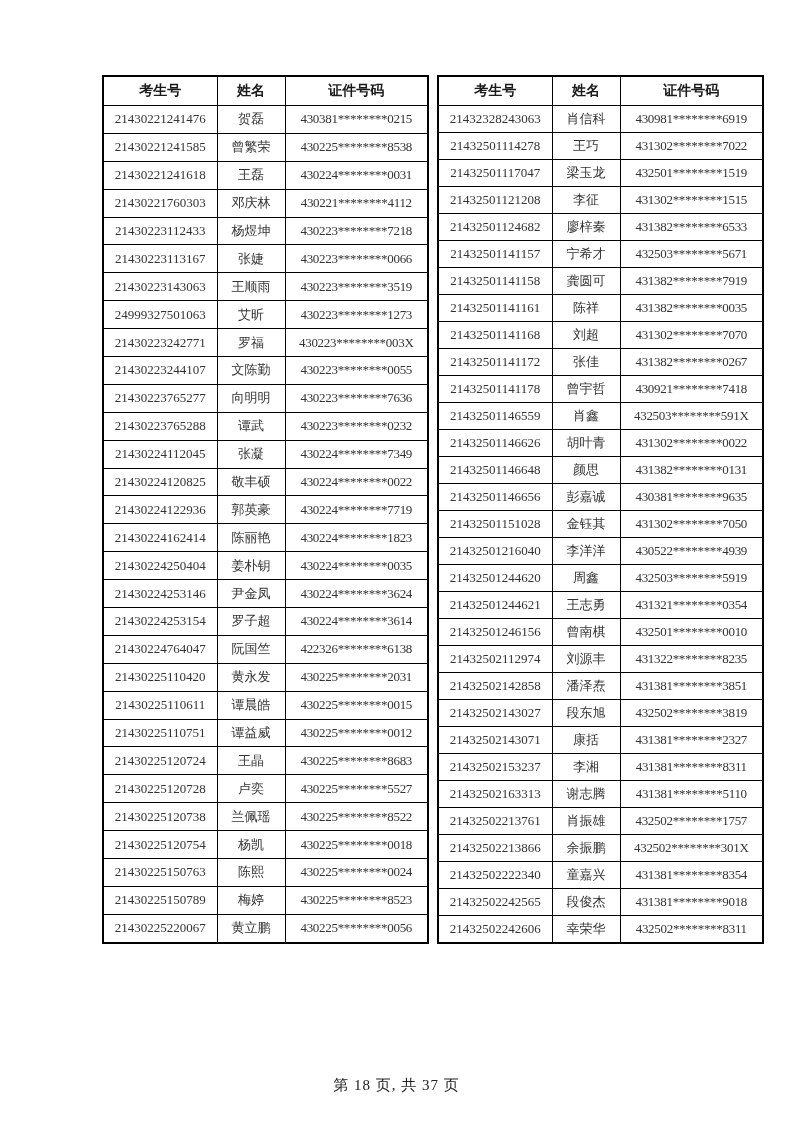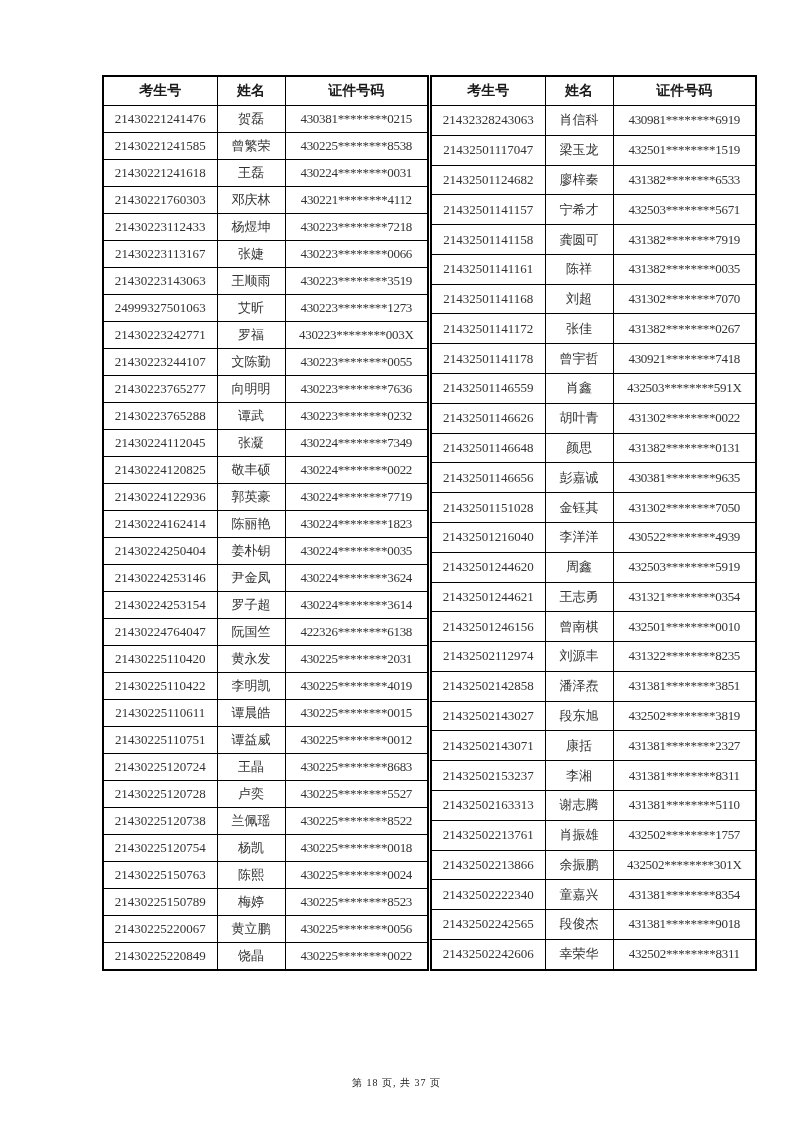--- a/index.html
+++ b/index.html
@@ -14,21 +14,21 @@
     background: #ffffff;
     font-family: "Liberation Serif", "DejaVu Serif", serif;
     color: #2b2b2b;
     overflow: hidden;
   }
   .tables-wrap {
     position: absolute;
     top: 75px;
     left: 68px;
     display: flex;
-    gap: 1px;
+    gap: 8px;
     padding-left: 34px;
   }
   table.roster {
     border-collapse: collapse;
     table-layout: fixed;
     width: 325px;
     border: 2px solid #000;
   }
   table.roster th, table.roster td {
     border: 1px solid #000;
@@ -52,21 +52,21 @@
   col.c-exam { width: 114px; }
   col.c-name { width: 68px; }
   col.c-id   { width: 143px; }
   td.cell-id { letter-spacing: -0.3px; }
   .footer {
     position: absolute;
     top: 1076px;
     left: 0;
     width: 100%;
     text-align: center;
-    font-size: 10px;
+    font-size: 15px;
     color: #222222;
     letter-spacing: 1px;
   }
 </style>
 </head>
 <body>
 
 <div class="page">
   <div class="tables-wrap">
 
@@ -183,25 +183,20 @@
             <td class="cell-exam">21430224764047</td>
             <td class="cell-name">阮国竺</td>
             <td class="cell-id">422326********6138</td>
           </tr>
           <tr>
             <td class="cell-exam">21430225110420</td>
             <td class="cell-name">黄永发</td>
             <td class="cell-id">430225********2031</td>
           </tr>
           <tr>
-            <td class="cell-exam">21430225110422</td>
-            <td class="cell-name">李明凯</td>
-            <td class="cell-id">430225********4019</td>
-          </tr>
-          <tr>
             <td class="cell-exam">21430225110611</td>
             <td class="cell-name">谭晨皓</td>
             <td class="cell-id">430225********0015</td>
           </tr>
           <tr>
             <td class="cell-exam">21430225110751</td>
             <td class="cell-name">谭益威</td>
             <td class="cell-id">430225********0012</td>
           </tr>
           <tr>
@@ -231,25 +226,20 @@
           </tr>
           <tr>
             <td class="cell-exam">21430225150789</td>
             <td class="cell-name">梅婷</td>
             <td class="cell-id">430225********8523</td>
           </tr>
           <tr>
             <td class="cell-exam">21430225220067</td>
             <td class="cell-name">黄立鹏</td>
             <td class="cell-id">430225********0056</td>
-          </tr>
-          <tr>
-            <td class="cell-exam">21430225220849</td>
-            <td class="cell-name">饶晶</td>
-            <td class="cell-id">430225********0022</td>
           </tr>
         </tbody>
     </table>
 
     <table class="roster">
       <colgroup>
         <col class="c-exam">
           <col class="c-name">
           <col class="c-id">
       </colgroup>
@@ -260,25 +250,35 @@
           <th>证件号码</th>
         </tr>
       </thead>
       <tbody>
           <tr>
             <td class="cell-exam">21432328243063</td>
             <td class="cell-name">肖信科</td>
             <td class="cell-id">430981********6919</td>
           </tr>
           <tr>
+            <td class="cell-exam">21432501114278</td>
+            <td class="cell-name">王巧</td>
+            <td class="cell-id">431302********7022</td>
+          </tr>
+          <tr>
             <td class="cell-exam">21432501117047</td>
             <td class="cell-name">梁玉龙</td>
             <td class="cell-id">432501********1519</td>
           </tr>
           <tr>
+            <td class="cell-exam">21432501121208</td>
+            <td class="cell-name">李征</td>
+            <td class="cell-id">431302********1515</td>
+          </tr>
+          <tr>
             <td class="cell-exam">21432501124682</td>
             <td class="cell-name">廖梓秦</td>
             <td class="cell-id">431382********6533</td>
           </tr>
           <tr>
             <td class="cell-exam">21432501141157</td>
             <td class="cell-name">宁希才</td>
             <td class="cell-id">432503********5671</td>
           </tr>
           <tr>

